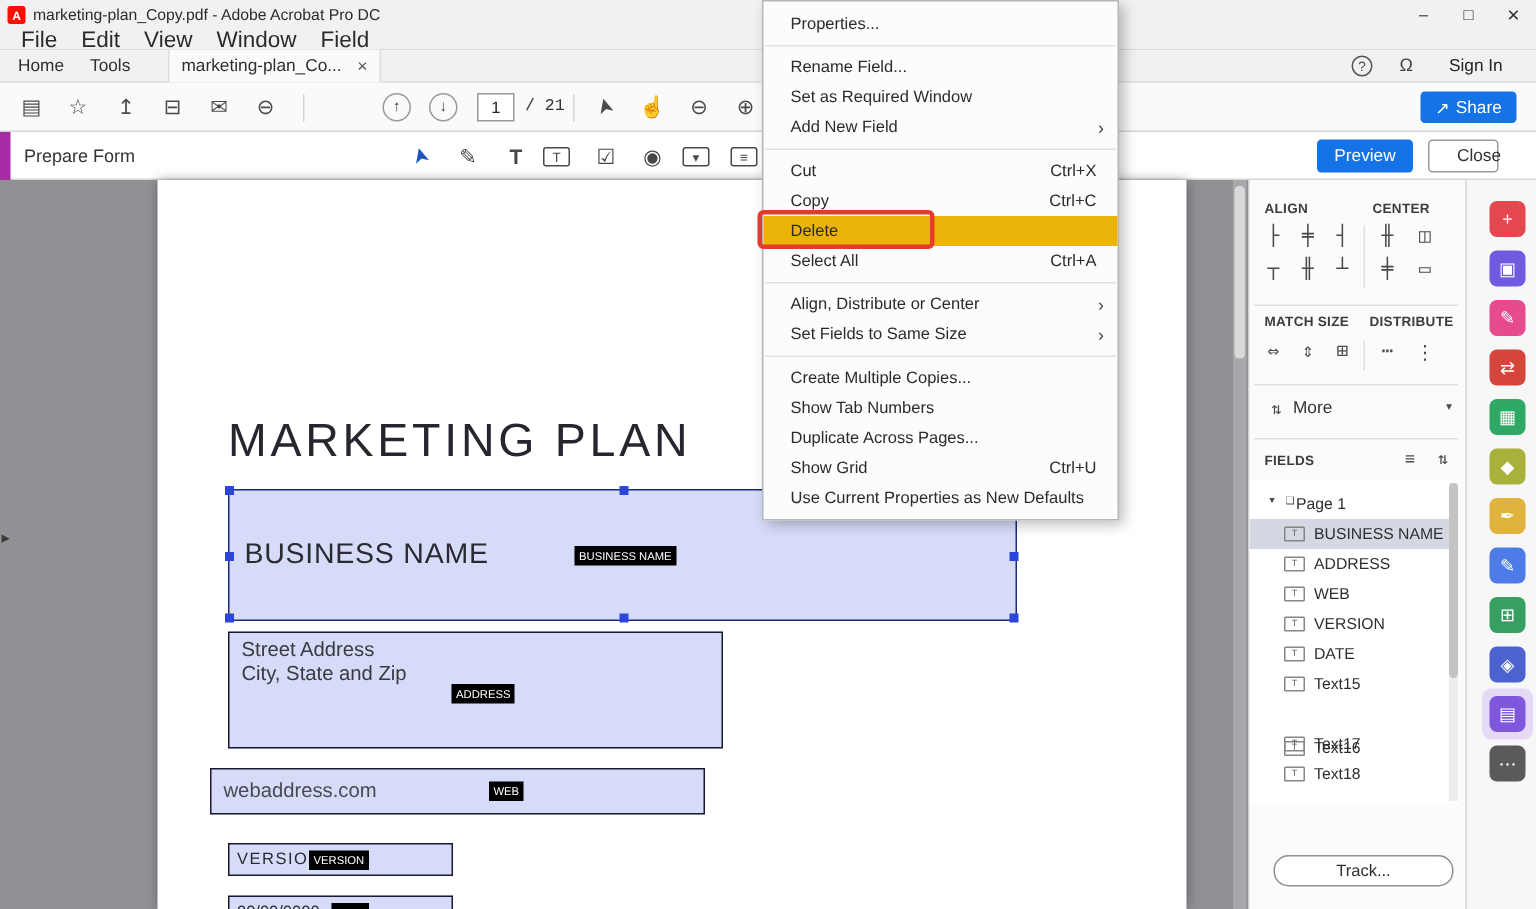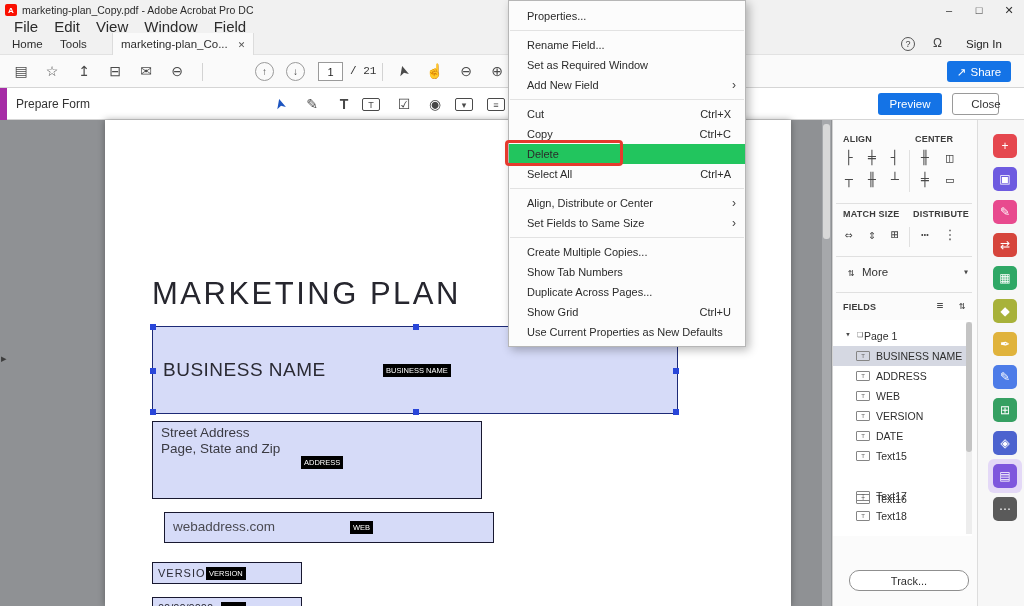--- a/index.html
+++ b/index.html
@@ -79,21 +79,21 @@
     font-size:11px;color:#2e2e2e;display:flex;align-items:center;justify-content:center;}
   
   .iconstrip{position:absolute;left:977px;top:120px;width:47px;height:486px;background:#f7f7f7;border-left:1px solid #ddd;}
   .stool{position:absolute;left:993px;width:24px;height:24px;border-radius:5px;display:flex;align-items:center;
     justify-content:center;color:#fff;font-size:12px;}
   .activebg{position:absolute;left:988px;top:459px;width:34px;height:34px;background:#e4d9f7;border-radius:6px;}
   
   .cmenu{position:absolute;left:508px;top:0;width:238px;background:#fcfcfc;border:1px solid #b6b6b6;
     box-shadow:3px 3px 9px rgba(0,0,0,.28);padding:5px 0 4px;z-index:50;}
   .citem{position:relative;height:20px;line-height:20px;font-size:11px;color:#2b2b2b;padding-left:18px;}
-  .cdelete{background:#22c55e;}
+  .cdelete{background:#eab308;}
   .cshort{position:absolute;right:14px;top:0;}
   .csub{position:absolute;right:9px;top:0;font-size:12px;color:#444;}
   .csep{height:1px;background:#e2e2e2;margin:4px 1px;}
   .redbox{position:absolute;left:505px;top:140px;width:118px;height:26px;border:3px solid #e63a2e;border-radius:4px;z-index:60;}
 </style>
 </head>
 <body>
 
 <div class="app">
 
@@ -177,26 +177,26 @@
     <span class="hdl" style="left:-3px;top:41px"></span>
     <span class="hdl" style="left:520px;top:41px"></span>
     <span class="hdl" style="left:-3px;top:82px"></span>
     <span class="hdl" style="left:260px;top:82px"></span>
     <span class="hdl" style="left:520px;top:82px"></span>
   </div>
 
   <div class="ffield" style="left:152px;top:421px;width:330px;height:78px">
     <div style="position:absolute;left:8px;top:3px;font-size:13.5px;line-height:16px;color:#3a3a42">
       <div>Street Address</div>
-      <div>Page, State and Zip</div>
+      <div>City, State and Zip</div>
     </div>
     <span class="ftag" style="left:148px;top:34px">ADDRESS</span>
   </div>
 
-  <div class="ffield" style="left:164px;top:512px;width:330px;height:31px">
+  <div class="ffield" style="left:140px;top:512px;width:330px;height:31px">
     <span style="position:absolute;left:8px;top:6px;font-size:13.5px;color:#4a4a52">webaddress.com</span>
     <span class="ftag" style="left:185px;top:8px">WEB</span>
   </div>
 
   <div class="ffield" style="left:152px;top:562px;width:150px;height:22px">
     <span style="position:absolute;left:5px;top:4px;font-size:11px;letter-spacing:1px;color:#2a2a33">VERSION</span>
     <span class="ftag" style="left:53px;top:4px">VERSION</span>
   </div>
 
   <div class="ffield" style="left:152px;top:597px;width:150px;height:22px">

